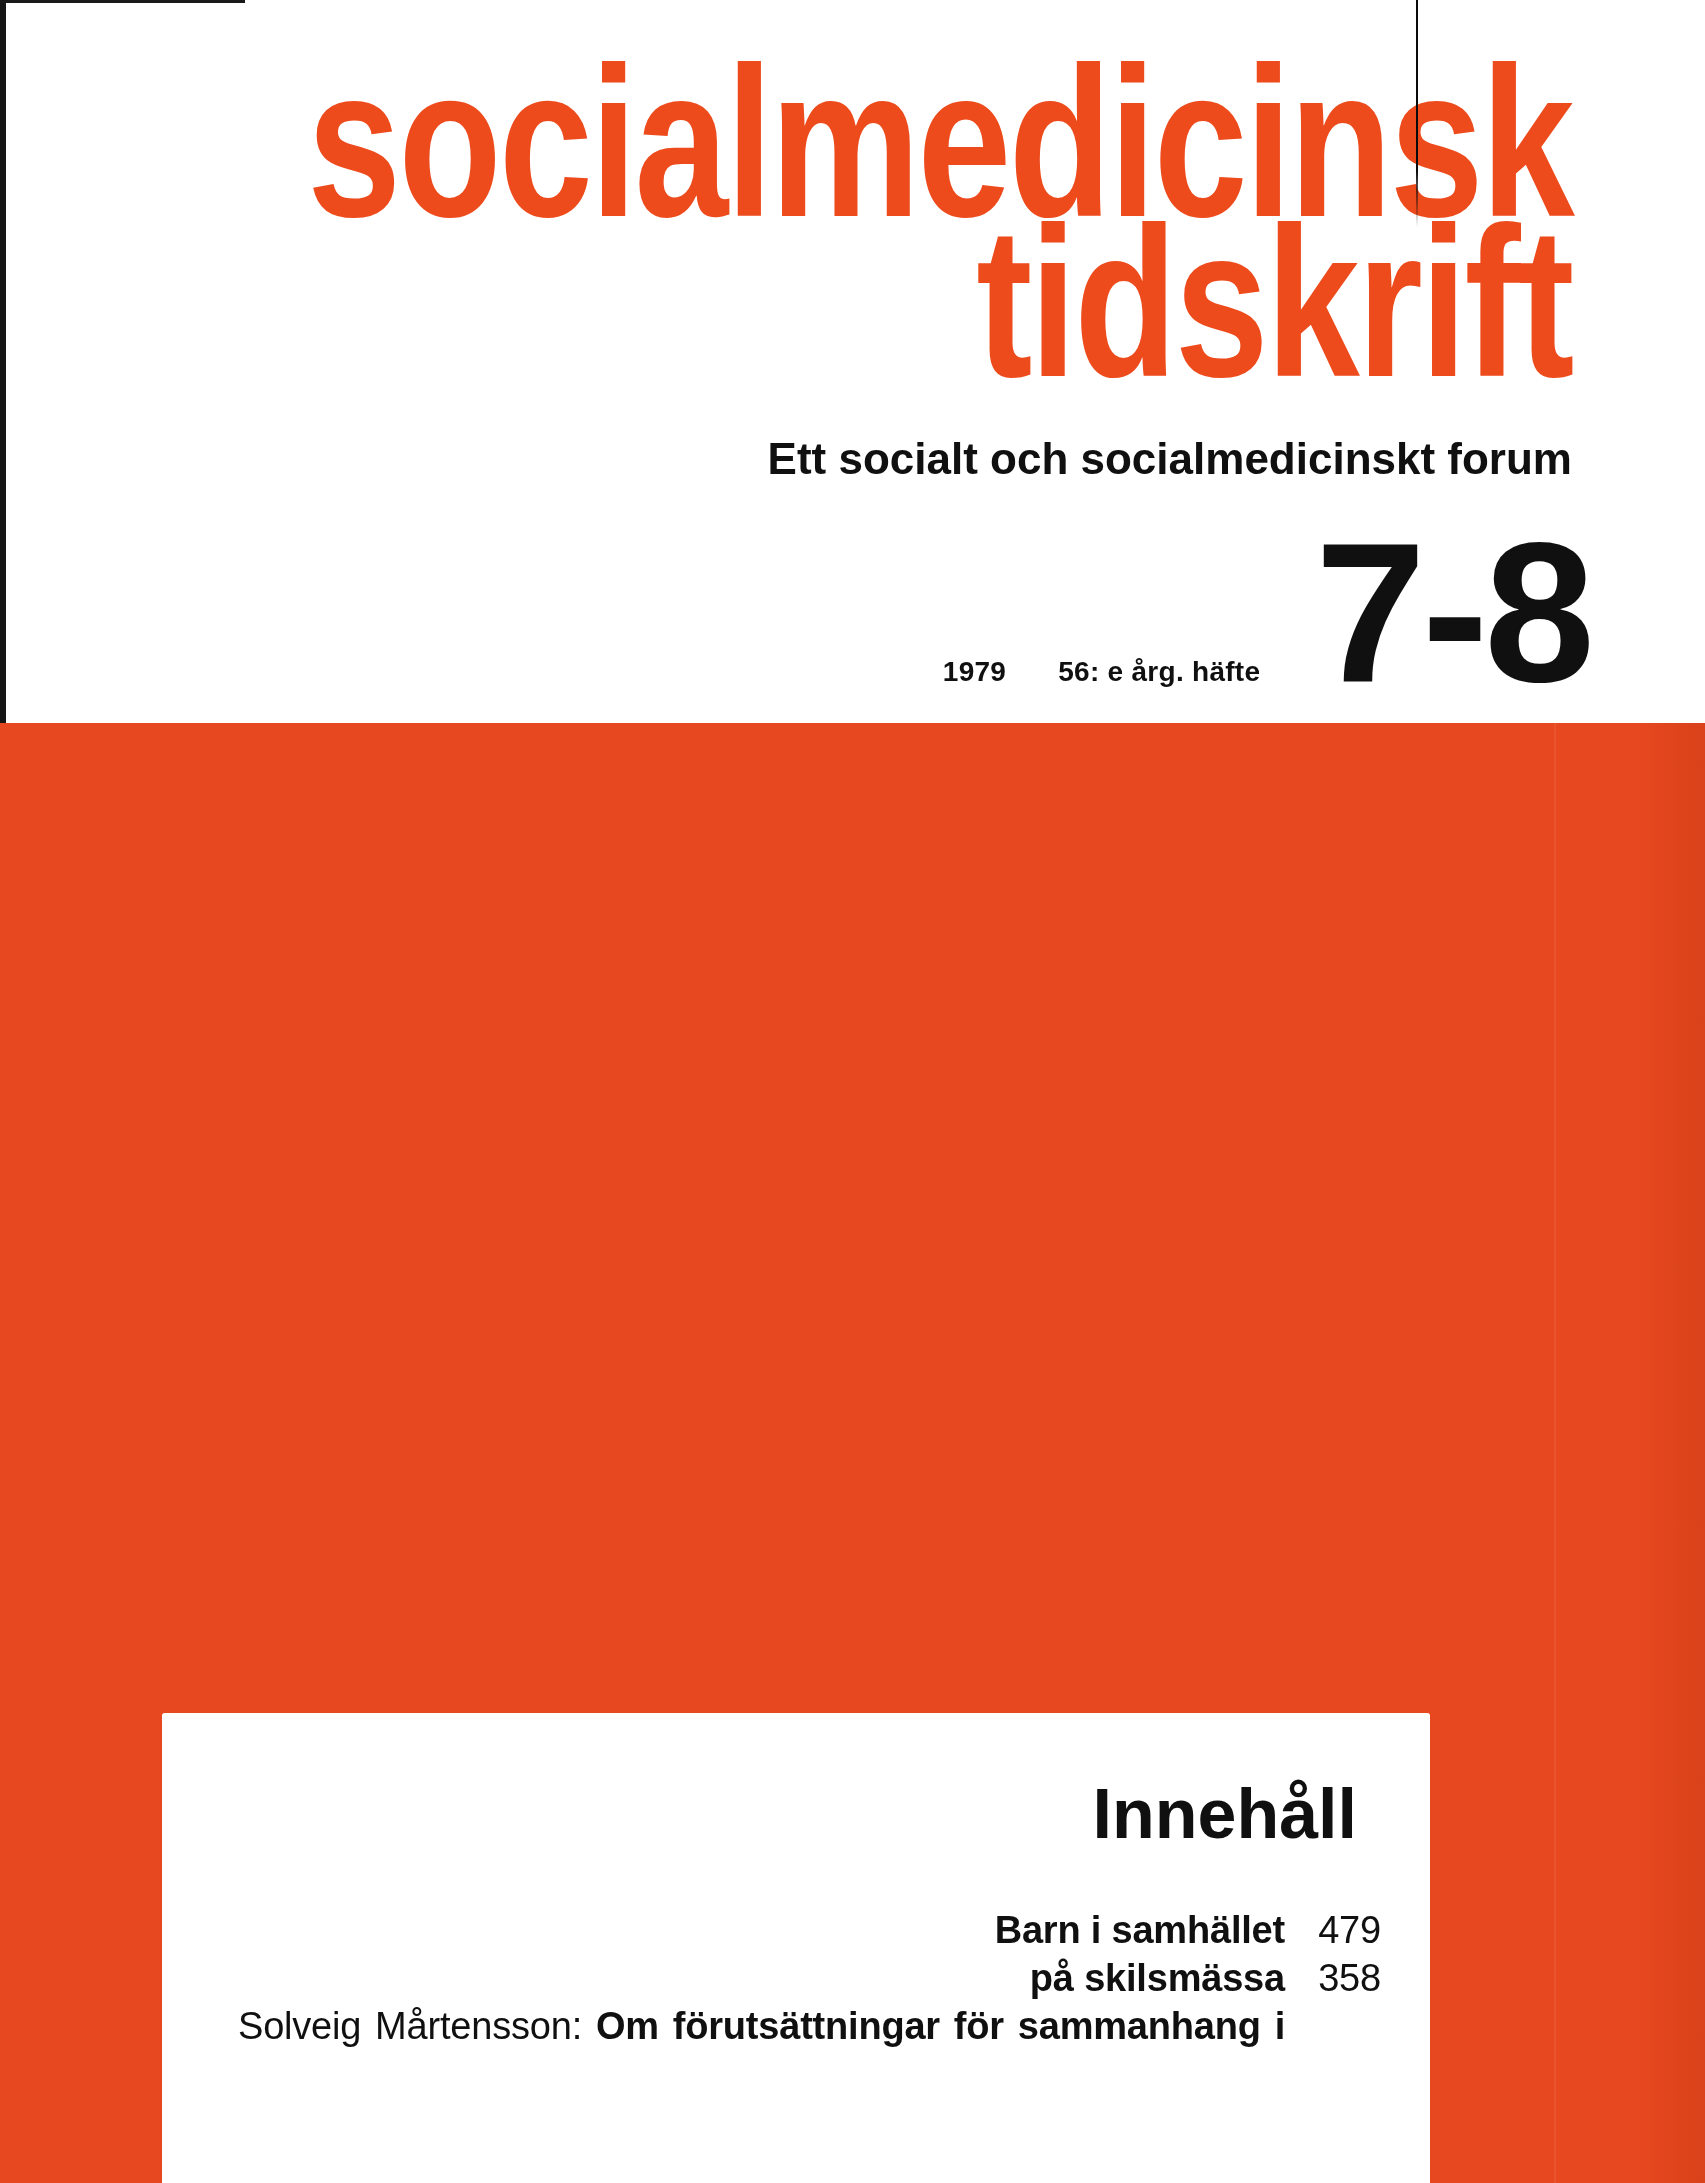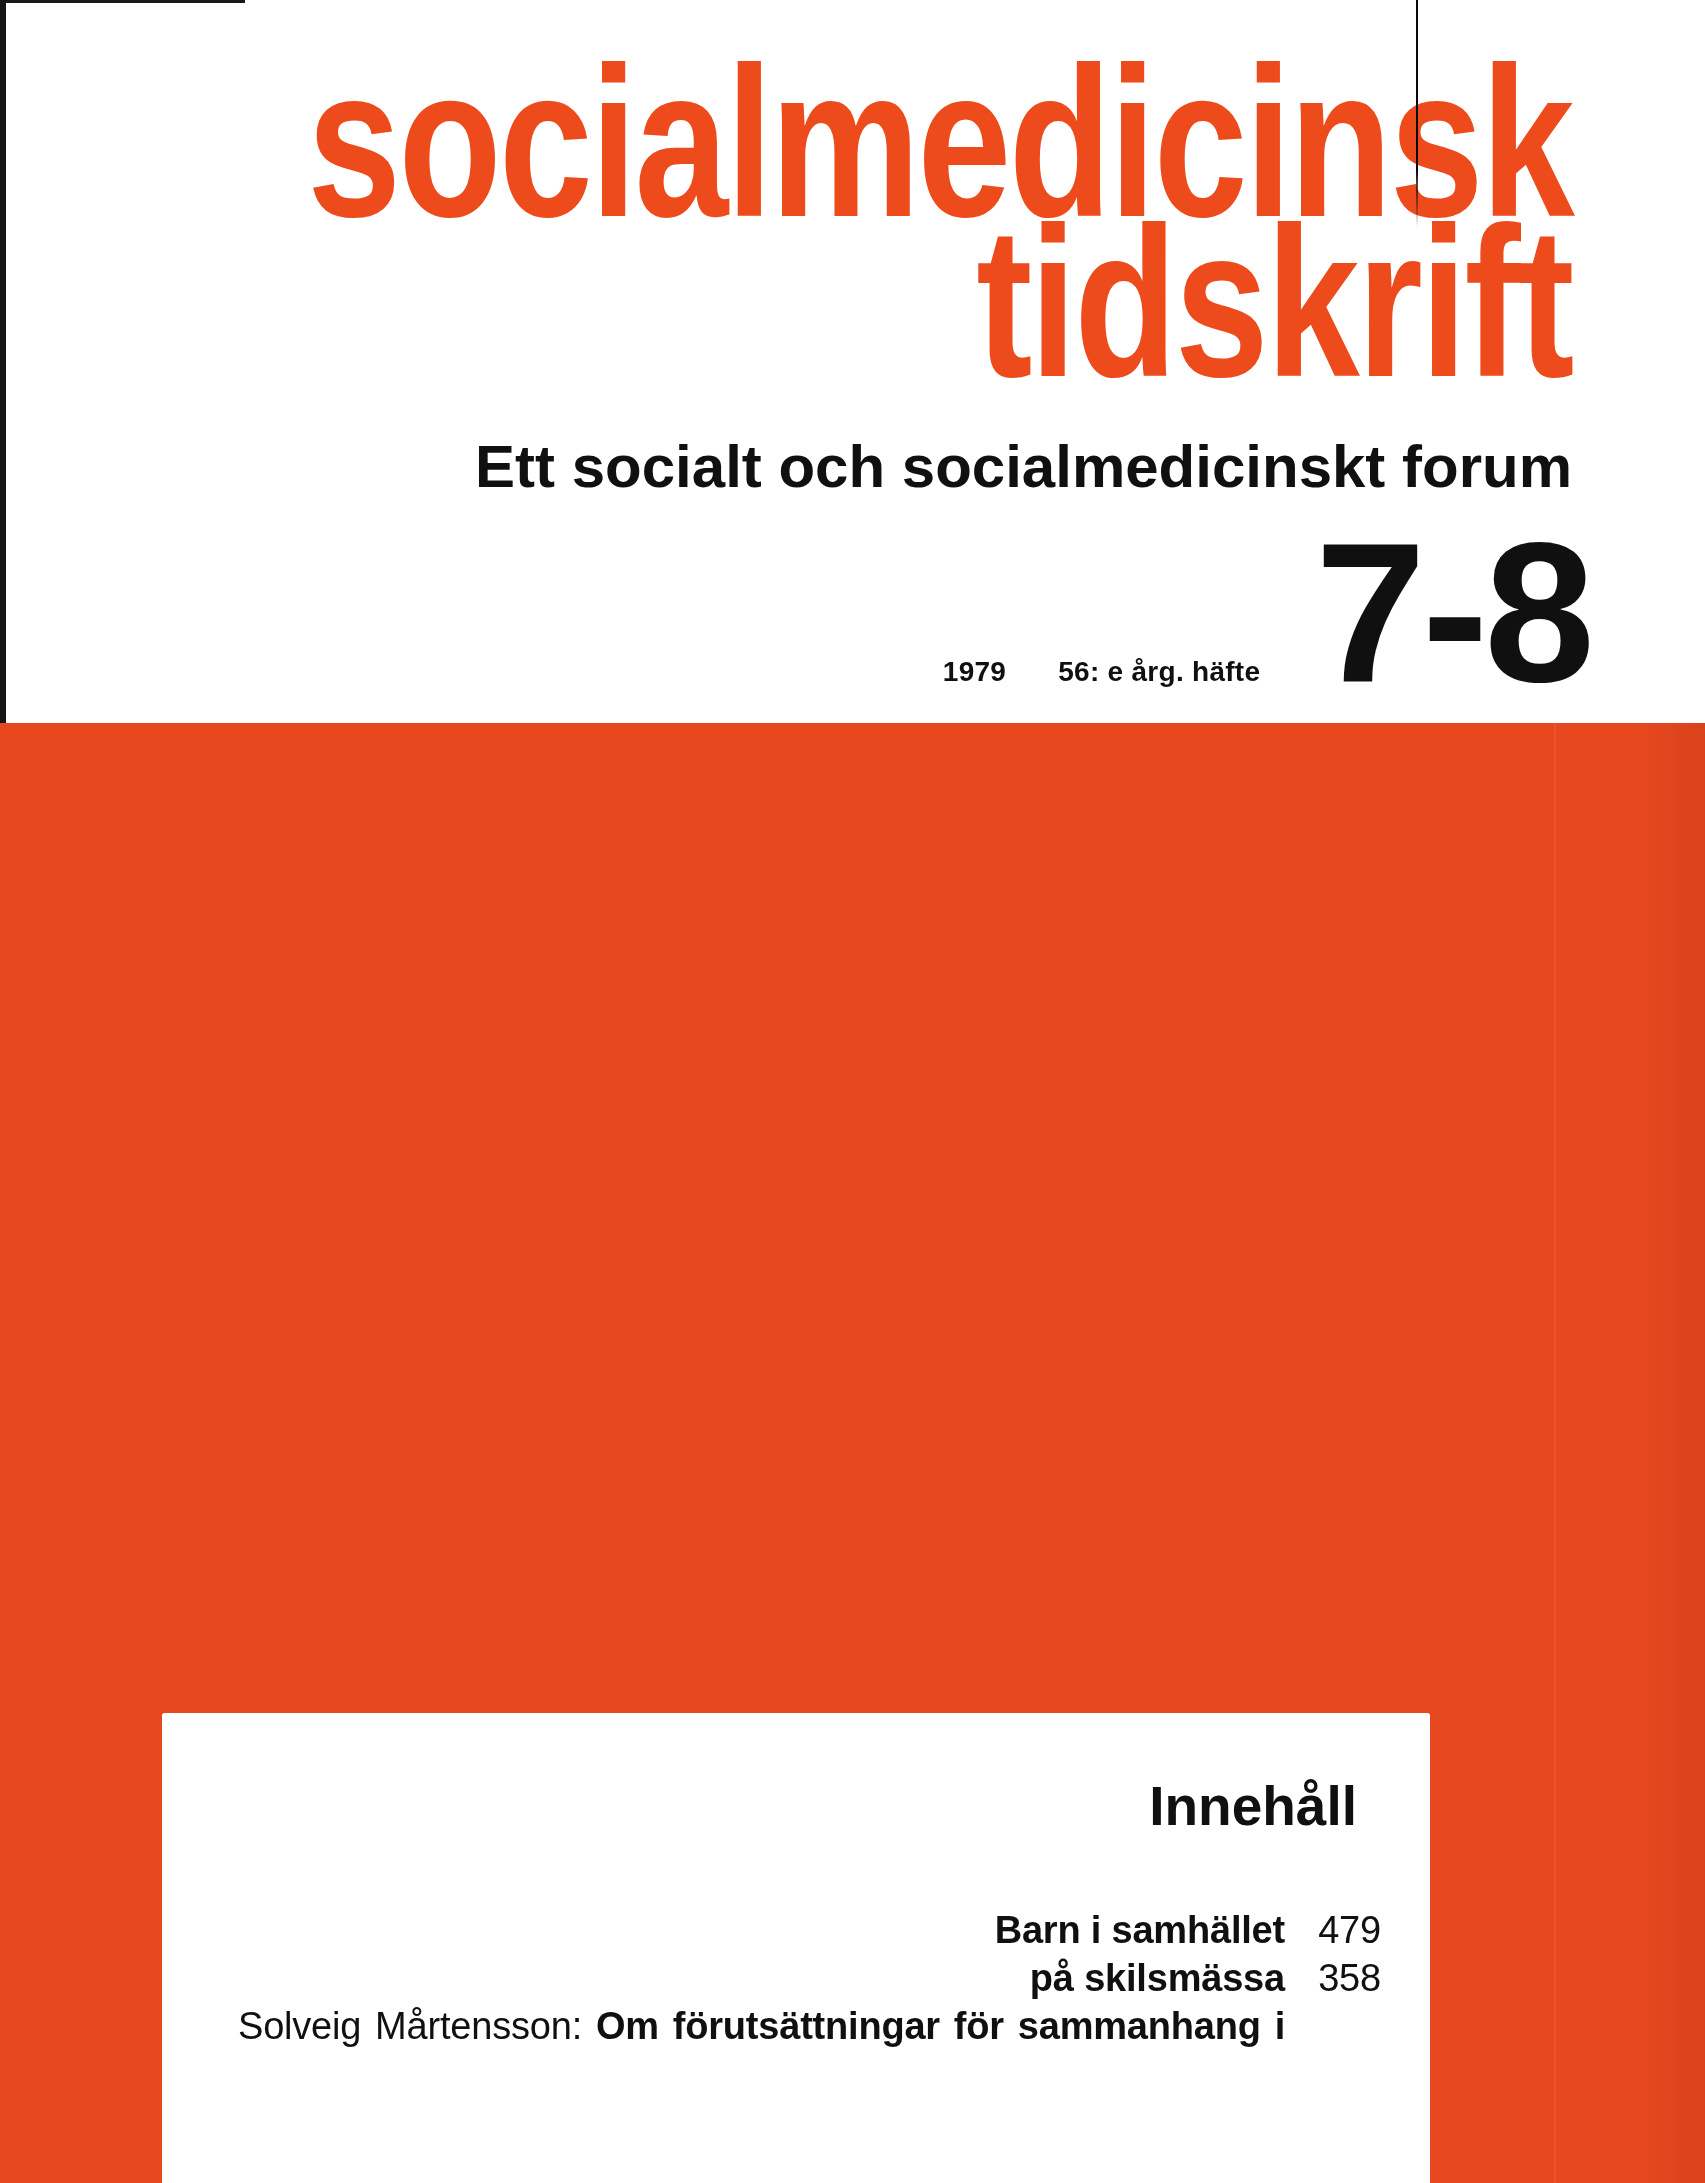--- a/index.html
+++ b/index.html
@@ -16,21 +16,21 @@
     position:absolute;right:134px;
     font-size:214px;font-weight:700;line-height:1;
     letter-spacing:-0.015em;white-space:nowrap;
     color:var(--logo,#ee4b1d);
     transform:scaleX(0.788);transform-origin:100% 0;
   }
   #logo-line1{top:35px;}
   #logo-line2{top:195px;}
   #masthead-subtitle{
     position:absolute;right:134px;top:437px;
-    font-size:60px;font-weight:700;line-height:1;
+    font-size:44px;font-weight:700;line-height:1;
     white-space:nowrap;color:var(--ink,#101010);
   }
   #issue-row{
     position:absolute;right:115px;top:513px;
     display:flex;align-items:baseline;white-space:nowrap;
   }
   .issue-small{font-size:28px;font-weight:700;line-height:1;letter-spacing:0.01em;text-align:center;}
   #issue-volume{margin-left:52px;}
   #issue-number{
     font-size:199px;font-weight:700;line-height:1;
@@ -50,21 +50,21 @@
     background:rgba(255,255,255,0.07);
   }
   
   #contents-card{
     position:absolute;left:162px;top:990px;
     width:1268px;height:1258px;
     background:#ffffff;border-radius:2.6px;
   }
   #contents-heading{
     position:absolute;right:73px;top:66px;
-    font-size:55px;font-weight:700;line-height:1;
+    font-size:70px;font-weight:700;line-height:1;
     color:var(--ink,#101010);
   }
   #toc-list{
     position:absolute;left:76px;right:49px;top:193px;
     font-size:38px;line-height:48px;letter-spacing:-0.2px;
     color:var(--ink,#101010);
   }
   .toc-line{display:flex;}
   .toc-line.gap-lg{margin-top:40px;}
   .lt{flex:1 1 auto;min-width:0;}

